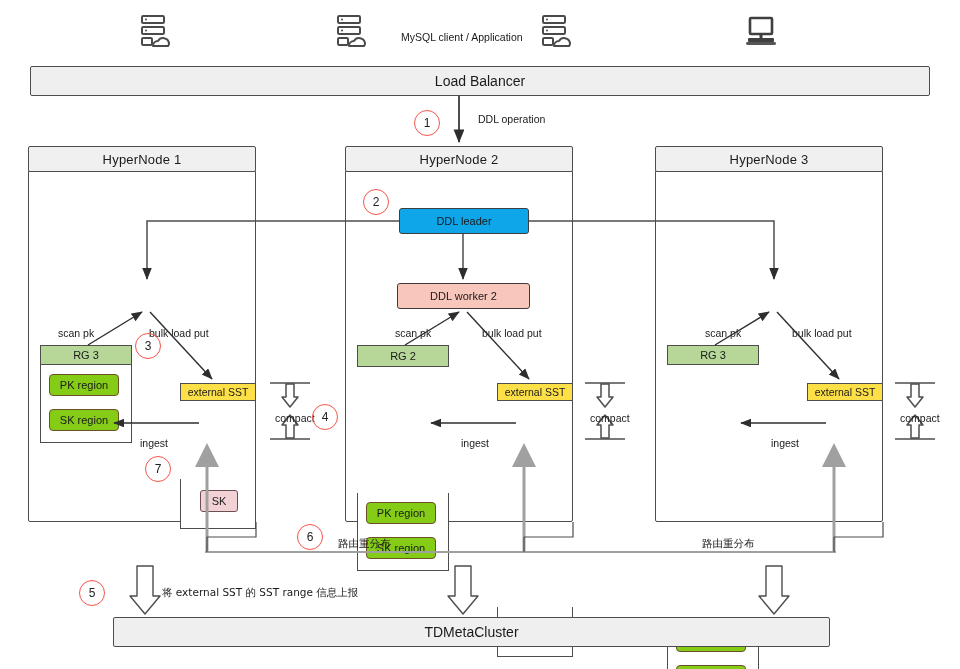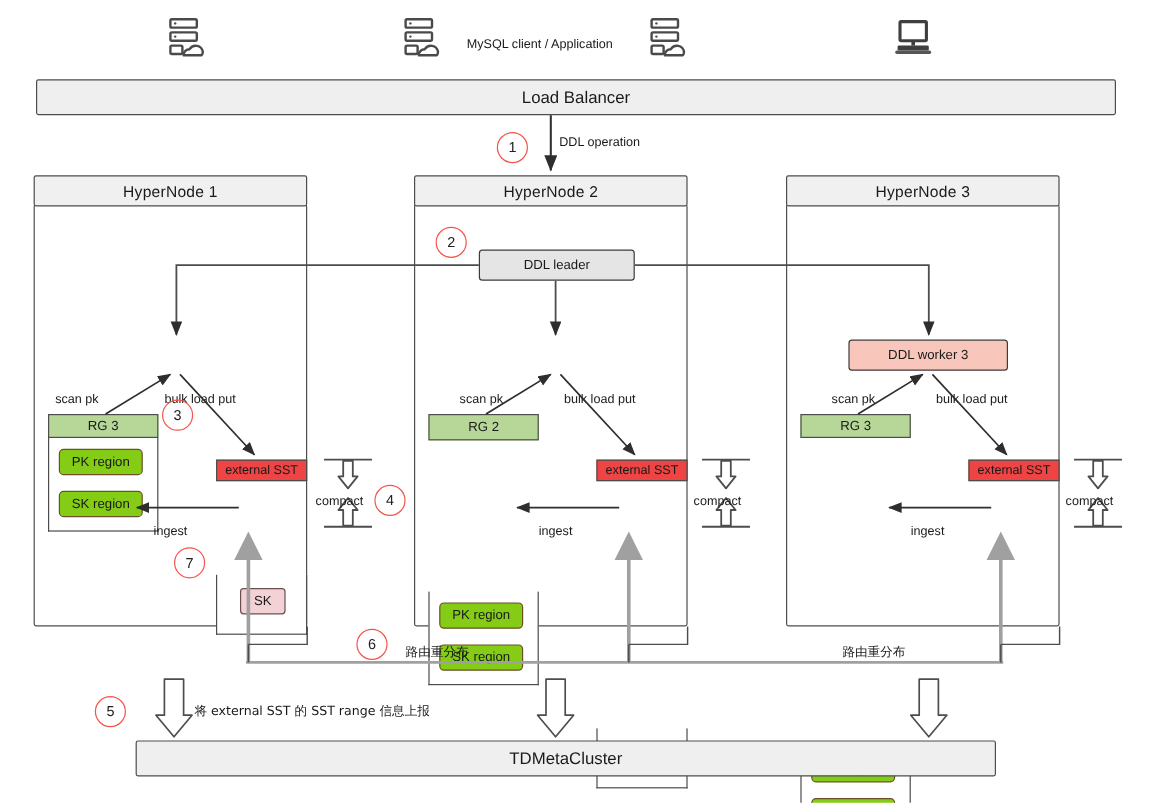--- a/index.html
+++ b/index.html
@@ -24,44 +24,44 @@
     border:1.6px solid #4d4d4d;background:#efefef;border-radius:2px;
     display:flex;align-items:center;justify-content:center;
     font-size:14px;
   }
   .chip{
     border:1.4px solid #3d3d3d;border-radius:3px;
     display:flex;align-items:center;justify-content:center;
     font-size:11px;color:#1a1a1a;text-align:center;line-height:1.1;
   }
   .chip-red{background:#f8c6bb;}
-  .chip-orange{background:#e5e5e5;}
+  .chip-orange{background:#0ea5e9;}
   .chip-pk{background:#84cc16;border:1.3px solid #6b5027;border-radius:4px;}
   .chip-sk-pink{background:#f3d2d6;border:1.3px solid #6b4f52;border-radius:3px;}
   .rg-head{
     background:#b7d799;border:1.4px solid #4d4d4d;
     display:flex;align-items:center;justify-content:center;
     font-size:11px;box-sizing:border-box;
   }
   .rg-body{
     background:#ffffff;border:1.4px solid #4d4d4d;border-top:none;
     box-sizing:border-box;position:relative;
   }
   .sst-head{
-    background:#ef4444;border:1.4px solid #4d4d4d;
+    background:#fde047;border:1.4px solid #4d4d4d;
     display:flex;align-items:center;justify-content:center;
     font-size:10.5px;box-sizing:border-box;
   }
   .sst-body{
     background:#ffffff;border:1.4px solid #4d4d4d;border-top:none;
     box-sizing:border-box;position:relative;
   }
 
   
-  .lbl{font-size:10.5px;color:#1a1a1a;white-space:nowrap;}
+  .lbl{font-size:10.5px;color:#1a1a1a;white-space:nowrap;margin-left:12px;}
   .lbl-cn{font-size:10.5px;color:#1a1a1a;white-space:nowrap;
     font-family:"DejaVu Sans","Liberation Sans",sans-serif;}
 
   
   .step{
     width:26px;height:26px;border:1.7px solid #f4554a;border-radius:50%;
     display:flex;align-items:center;justify-content:center;
     font-size:12px;color:#222;background:transparent;
   }
 
@@ -192,20 +192,23 @@
   </div>
 
   <div class="abs step" style="left:363px;top:189px;">
     <span>2</span>
   </div>
 
   <div class="abs chip chip-orange" style="left:399px;top:208px;width:130px;height:26px;">
     <span>DDL leader</span>
   </div>
 
+  <div class="abs chip chip-red" style="left:397px;top:283px;width:133px;height:26px;">
+    <span>DDL worker 2</span>
+  </div>
 
   <div class="abs lbl" style="left:383px;top:327px;">scan pk</div>
   <div class="abs lbl" style="left:470px;top:327px;">bulk load put</div>
 
   <div class="abs rg-head" style="left:357px;top:345px;width:92px;height:22px;">
     <span>RG 2</span>
   </div>
   <div class="abs rg-body" style="left:357px;top:365px;width:92px;height:78px;">
     <div class="abs chip chip-pk" style="left:8px;top:9px;width:70px;height:22px;">
       <span>PK region</span>
@@ -234,23 +237,20 @@
       <path d="M18 58 L26 58 L26 45 L30 45 L22 35 L14 45 L18 45 Z" fill="#fff" stroke="#4d4d4d" stroke-width="1.5" stroke-linejoin="round"></path>
     </svg>
   </div>
   <div class="abs lbl" style="left:578px;top:412px;">compact</div>
 
   <div class="abs node-box" style="left:655px;top:170px;width:228px;height:352px;"></div>
   <div class="abs hdr-bar" style="left:655px;top:146px;width:228px;height:26px;">
     <span>HyperNode 3</span>
   </div>
 
-  <div class="abs chip chip-red" style="left:707px;top:283px;width:133px;height:26px;">
-    <span>DDL worker 3</span>
-  </div>
 
   <div class="abs lbl" style="left:693px;top:327px;">scan pk</div>
   <div class="abs lbl" style="left:780px;top:327px;">bulk load put</div>
 
   <div class="abs rg-head" style="left:667px;top:345px;width:92px;height:20px;">
     <span>RG 3</span>
   </div>
   <div class="abs rg-body" style="left:667px;top:365px;width:92px;height:78px;">
     <div class="abs chip chip-pk" style="left:8px;top:9px;width:70px;height:22px;">
       <span>PK region</span>

